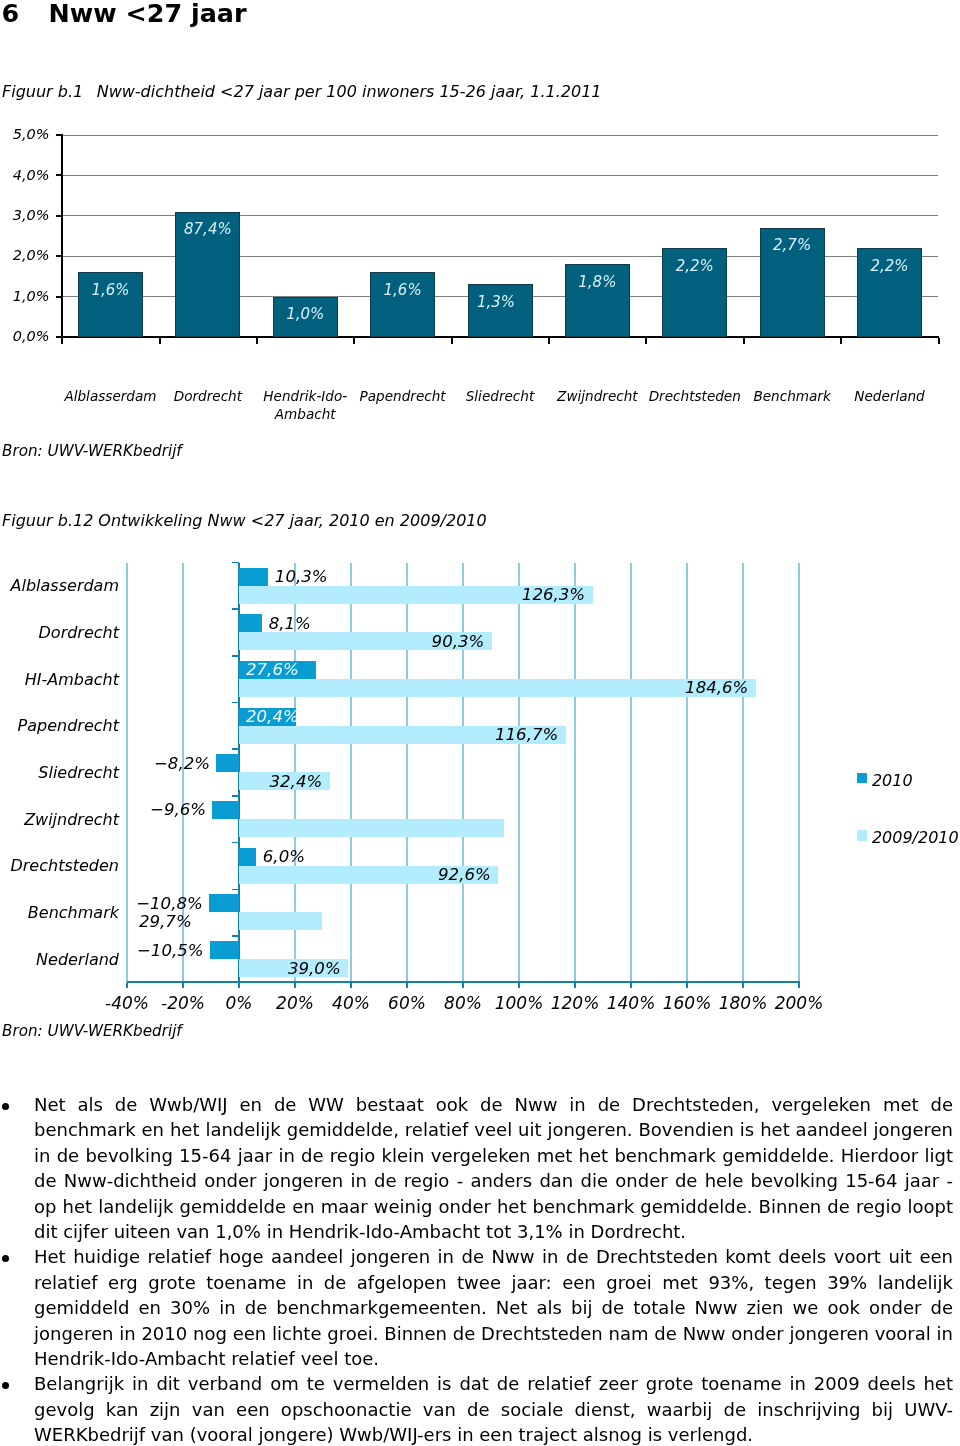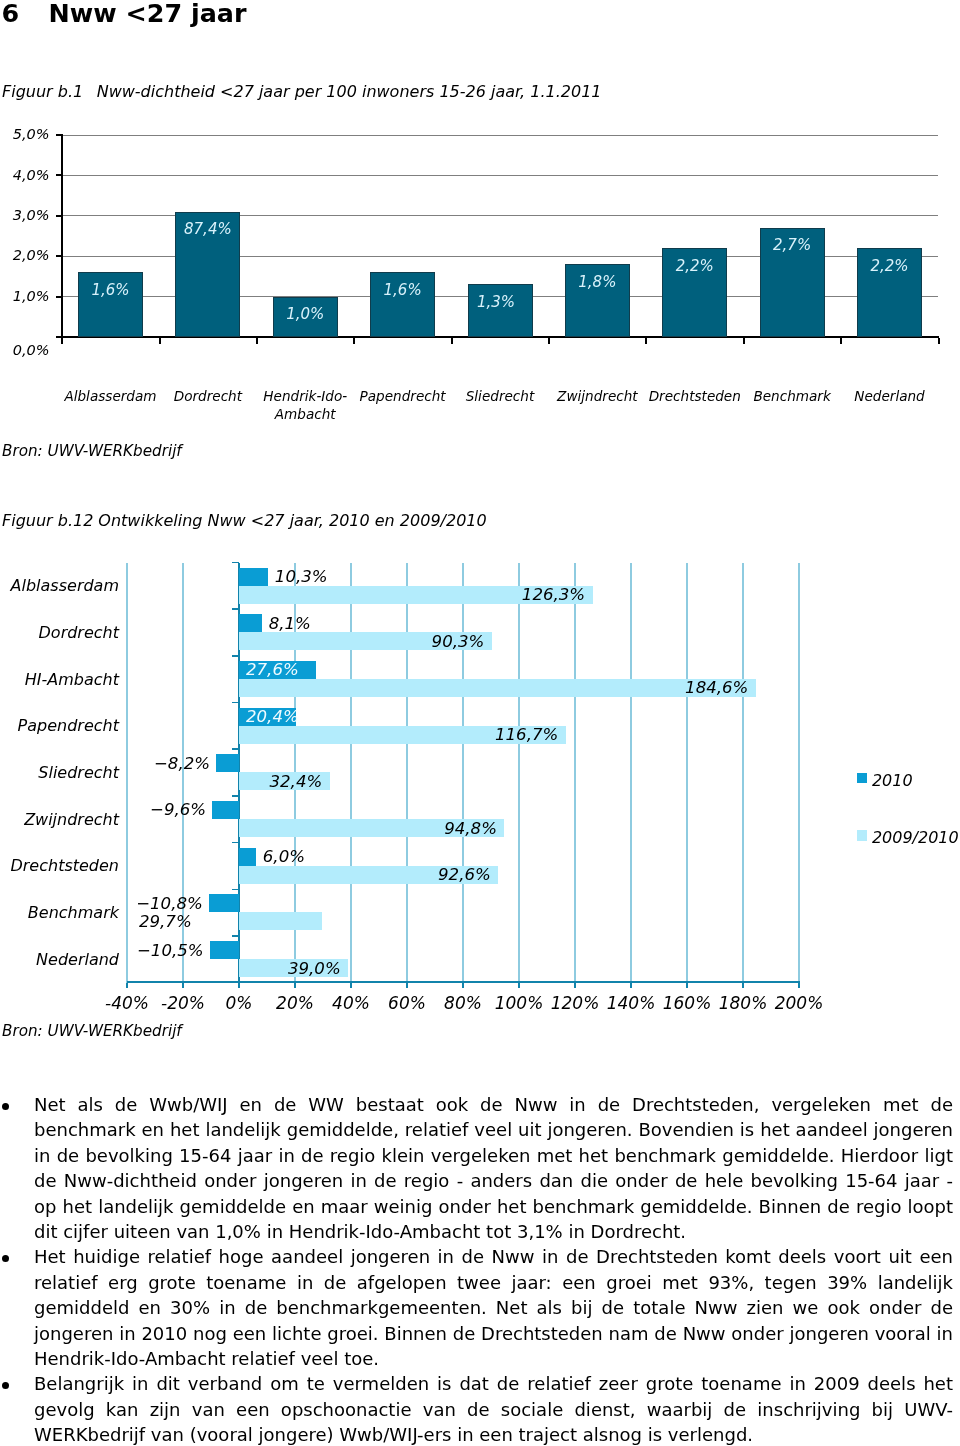--- a/index.html
+++ b/index.html
@@ -81,21 +81,21 @@
       <div class="c1-ylab" style="top:125.1px;">5,0%</div>
       <div class="c1-tick" style="left:55.8px;top:174.4px;"></div>
       <div class="c1-ylab" style="top:165.5px;">4,0%</div>
       <div class="c1-tick" style="left:55.8px;top:214.8px;"></div>
       <div class="c1-ylab" style="top:205.9px;">3,0%</div>
       <div class="c1-tick" style="left:55.8px;top:255.2px;"></div>
       <div class="c1-ylab" style="top:246.29999999999998px;">2,0%</div>
       <div class="c1-tick" style="left:55.8px;top:295.6px;"></div>
       <div class="c1-ylab" style="top:286.70000000000005px;">1,0%</div>
       <div class="c1-tick" style="left:55.8px;top:336px;"></div>
-      <div class="c1-ylab" style="top:341px;">0,0%</div>
+      <div class="c1-ylab" style="top:327px;">0,0%</div>
       <div class="c1-xtick" style="left:61.199999999999996px;top:338px;"></div>
       <div class="c1-xtick" style="left:158.5777777777778px;top:338px;"></div>
       <div class="c1-xtick" style="left:255.9555555555556px;top:338px;"></div>
       <div class="c1-xtick" style="left:353.33333333333337px;top:338px;"></div>
       <div class="c1-xtick" style="left:450.71111111111117px;top:338px;"></div>
       <div class="c1-xtick" style="left:548.088888888889px;top:338px;"></div>
       <div class="c1-xtick" style="left:645.4666666666667px;top:338px;"></div>
       <div class="c1-xtick" style="left:742.8444444444445px;top:338px;"></div>
       <div class="c1-xtick" style="left:840.2222222222223px;top:338px;"></div>
       <div class="c1-xtick" style="left:937.6px;top:338px;"></div>
@@ -195,21 +195,20 @@
       <div class="c2-lab" style="left:0px;width:558.26px;text-align:right;line-height:21px;top:724.1416666666667px;">116,7%</div>
       <div class="c2-cat" style="left:0px;width:119px;line-height:21px;top:715.4111111111112px;">Papendrecht</div>
       <div class="c2-bar" style="left:216.04000000000002px;top:754.2555555555556px;width:22.95999999999998px;height:18.05px;background:#0a9dd4;"></div>
       <div class="c2-bar" style="left:239px;top:772.3055555555555px;width:90.72000000000003px;height:18.05px;background:#b3ecfc;"></div>
       <div class="c2-lab" style="left:0px;width:210.04000000000002px;text-align:right;line-height:21px;top:752.7805555555556px;">−8,2%</div>
       <div class="c2-lab" style="left:0px;width:322.22px;text-align:right;line-height:21px;top:770.8305555555555px;">32,4%</div>
       <div class="c2-cat" style="left:0px;width:119px;line-height:21px;top:762.1px;">Sliedrecht</div>
       <div class="c2-bar" style="left:212.12px;top:800.9444444444445px;width:26.879999999999995px;height:18.05px;background:#0a9dd4;"></div>
       <div class="c2-bar" style="left:239px;top:818.9944444444444px;width:265.44px;height:18.05px;background:#b3ecfc;"></div>
       <div class="c2-lab" style="left:0px;width:206.12px;text-align:right;line-height:21px;top:799.4694444444444px;">−9,6%</div>
-      <div class="c2-lab" style="left:0px;width:496.94px;text-align:right;line-height:21px;top:817.5194444444444px;">94,8%</div>
       <div class="c2-cat" style="left:0px;width:119px;line-height:21px;top:808.7888888888889px;">Zwijndrecht</div>
       <div class="c2-bar" style="left:239px;top:847.6333333333334px;width:16.80000000000001px;height:18.05px;background:#0a9dd4;"></div>
       <div class="c2-bar" style="left:239px;top:865.6833333333334px;width:259.28px;height:18.05px;background:#b3ecfc;"></div>
       <div class="c2-lab" style="left:262.8px;line-height:21px;top:846.1583333333334px;">6,0%</div>
       <div class="c2-lab" style="left:0px;width:490.78px;text-align:right;line-height:21px;top:864.2083333333334px;">92,6%</div>
       <div class="c2-cat" style="left:0px;width:119px;line-height:21px;top:855.4777777777779px;">Drechtsteden</div>
       <div class="c2-bar" style="left:208.76px;top:894.3222222222223px;width:30.24000000000001px;height:18.05px;background:#0a9dd4;"></div>
       <div class="c2-bar" style="left:239px;top:912.3722222222223px;width:83.15999999999997px;height:18.05px;background:#b3ecfc;"></div>
       <div class="c2-lab" style="left:0px;width:202.76px;text-align:right;line-height:21px;top:892.8472222222223px;">−10,8%</div>
       <div class="c2-lab" style="left:8px;width:314.65999999999997px;text-align:center;line-height:21px;top:910.8972222222222px;">29,7%</div>

